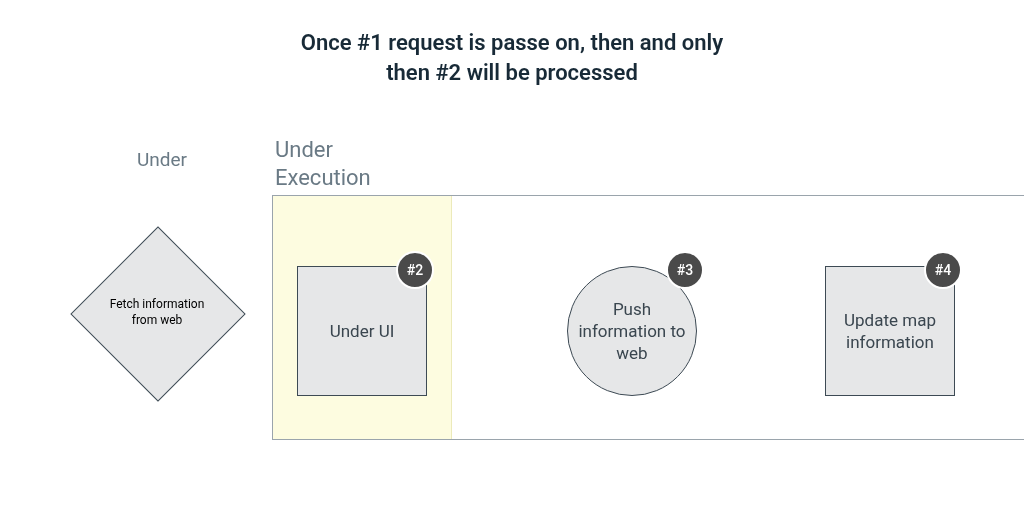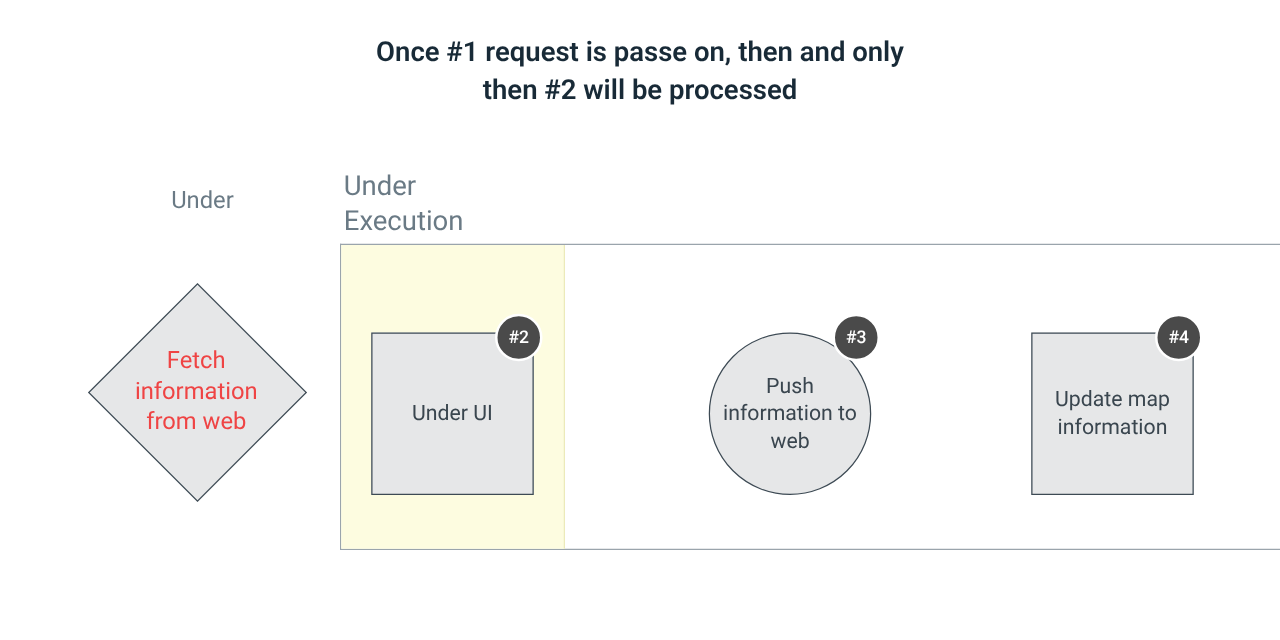--- a/index.html
+++ b/index.html
@@ -88,23 +88,23 @@
   .diamond-text {
     position: absolute;
     top: 0;
     left: 0;
     width: 170px;
     height: 170px;
     display: flex;
     align-items: center;
     justify-content: center;
     text-align: center;
-    font-size: 19px;
+    font-size: 12px;
     line-height: 1.3;
-    color: #ef4444;
+    color: #000000;
     padding: 0 26px;
     box-sizing: border-box;
   }
   
   .task {
     position: absolute;
     width: 130px;
     height: 130px;
     background: #e6e7e8;
     border: 1px solid #3d4a54;

